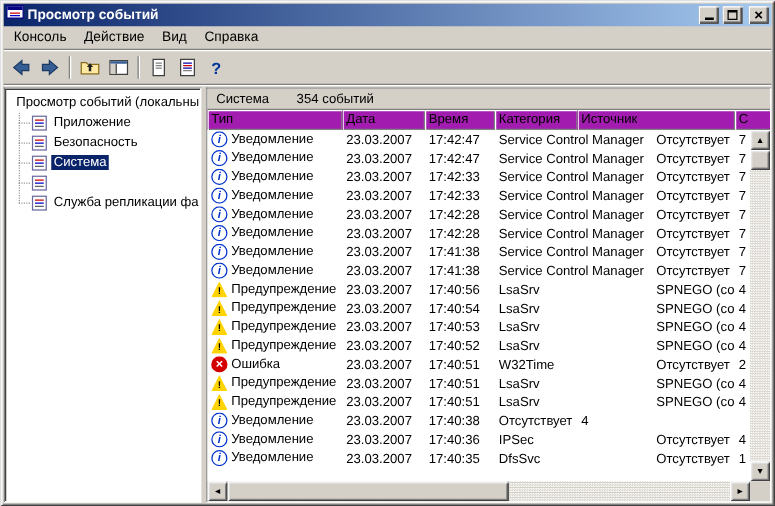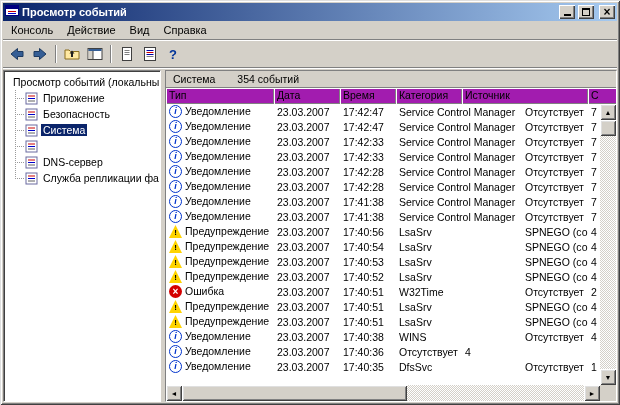--- a/index.html
+++ b/index.html
@@ -245,29 +245,20 @@
     <span class="tree-label selected">Система</span>
   </div>
           <div class="tree-item">
     <svg width="13" height="13" viewBox="0 0 13 13" style="flex:0 0 auto;">
       <rect x="1" y="1" width="11" height="11" fill="#fff" stroke="#6a6aa0"></rect>
       <line x1="3" y1="4" x2="10" y2="4" stroke="#cc0000"></line>
       <line x1="3" y1="6.5" x2="10" y2="6.5" stroke="#0000cc"></line>
       <line x1="3" y1="9" x2="10" y2="9" stroke="#606060"></line>
     </svg>
   </div>
-          <div class="tree-item">
-    <svg width="13" height="13" viewBox="0 0 13 13" style="flex:0 0 auto;">
-      <rect x="1" y="1" width="11" height="11" fill="#fff" stroke="#6a6aa0"></rect>
-      <line x1="3" y1="4" x2="10" y2="4" stroke="#cc0000"></line>
-      <line x1="3" y1="6.5" x2="10" y2="6.5" stroke="#0000cc"></line>
-      <line x1="3" y1="9" x2="10" y2="9" stroke="#606060"></line>
-    </svg>
-    <span class="tree-label">DNS-сервер</span>
-  </div>
           <div class="tree-item last">
     <svg width="13" height="13" viewBox="0 0 13 13" style="flex:0 0 auto;">
       <rect x="1" y="1" width="11" height="11" fill="#fff" stroke="#6a6aa0"></rect>
       <line x1="3" y1="4" x2="10" y2="4" stroke="#cc0000"></line>
       <line x1="3" y1="6.5" x2="10" y2="6.5" stroke="#0000cc"></line>
       <line x1="3" y1="9" x2="10" y2="9" stroke="#606060"></line>
     </svg>
     <span class="tree-label">Служба репликации файлов</span>
   </div>
         </div>
@@ -459,31 +450,31 @@
     <div class="cell c4">SPNEGO (со...</div>
     <div class="cell c5">4</div>
   </div>
             <div class="row">
     <div class="cell c0 type-cell">
       <span class="evicon icon-info"></span>
       <span>Уведомление</span>
     </div>
     <div class="cell c1">23.03.2007</div>
     <div class="cell c2">17:40:38</div>
-    <div class="cell c3">WINS</div>
     <div class="cell c4">Отсутствует</div>
     <div class="cell c5">4</div>
   </div>
             <div class="row">
     <div class="cell c0 type-cell">
       <span class="evicon icon-info"></span>
       <span>Уведомление</span>
     </div>
     <div class="cell c1">23.03.2007</div>
     <div class="cell c2">17:40:36</div>
+    <div class="cell c3">IPSec</div>
     <div class="cell c4">Отсутствует</div>
     <div class="cell c5">4</div>
   </div>
             <div class="row">
     <div class="cell c0 type-cell">
       <span class="evicon icon-info"></span>
       <span>Уведомление</span>
     </div>
     <div class="cell c1">23.03.2007</div>
     <div class="cell c2">17:40:35</div>

